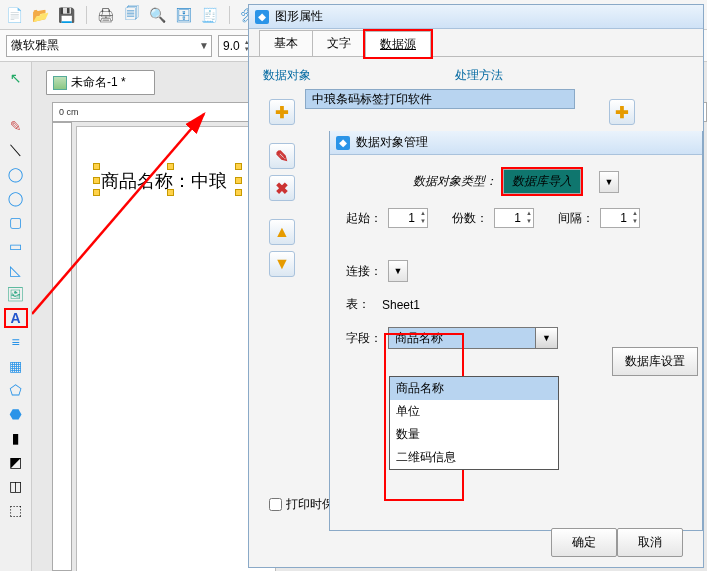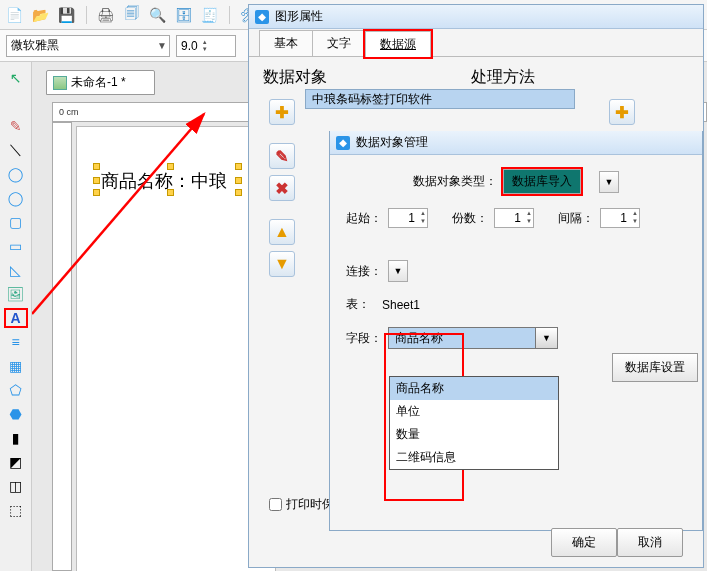--- a/index.html
+++ b/index.html
@@ -34,21 +34,21 @@
   .second-bar {
     height: 32px;
     background:#fafafa;
     border-bottom:1px solid #ccc;
     display:flex;
     align-items:center;
     padding:0 6px;
     gap:6px;
   }
   .font-select{
-    width:164px; height:22px;
+    width:206px; height:22px;
     border:1px solid #aaa;
     background:#fff;
     display:flex;
     align-items:center;
     padding:0 4px;
     position:relative;
   }
   .font-select .dd{position:absolute; right:2px; top:4px; font-size:10px;color:#555;}
   .size-input{
     width:60px; height:22px;
@@ -188,21 +188,21 @@
   }
   .prop-tab.hl{
     outline:2px solid #ff0000;
     text-decoration:underline;
   }
   .prop-body{
     position:relative;
     padding:10px 14px;
     height:calc(100% - 52px);
   }
-  .sect-label{font-size:16px; color:#000000; margin-bottom:4px;}
+  .sect-label{font-size:12px; color:#0369a1; margin-bottom:4px;}
   .columns{display:flex; gap:60px;}
   .data-list{
     border:1px solid #8aa9c7;
     background:#fff;
     width:270px; height:20px;
     display:flex; align-items:center;
     padding:0 6px;
     overflow:hidden;
     white-space:nowrap;
     background:#b8d4f0;
@@ -329,21 +329,21 @@
     cursor:pointer;
   }
   .dd-item.sel{background:#b8d4f0;}
   .hl-box{
     position:absolute;
     border:2px solid #ff0000;
     pointer-events:none;
   }
   .db-btn{
     position:absolute;
-    right:4px; top:198px;
+    right:4px; top:192px;
     padding:5px 12px;
     border:1px solid #999;
     background:linear-gradient(#fff,#e6e6e6);
     cursor:pointer;
   }
 </style>
 </head>
 <body>
 
 <div class="top-toolbar">
@@ -466,21 +466,21 @@
     </div>
 
     <div class="dlg">
       <div class="dlg-title">
         <span class="title-icon">◆</span>
         <span>数据对象管理</span>
 
       </div>
       <div class="dlg-body">
 
-        <div class="row" style="justify-content:center;">
+        <div class="row" style="justify-content:center;font-style:italic;">
           <span class="lbl">数据对象类型：</span>
           <span class="type-box">数据库导入</span>
           <span style="width:6px;"></span>
           <span class="dd-btn">▼</span>
         </div>
 
         <div class="row">
           <span class="lbl">起始：</span>
           <div class="num-field">
             <span>1</span>

